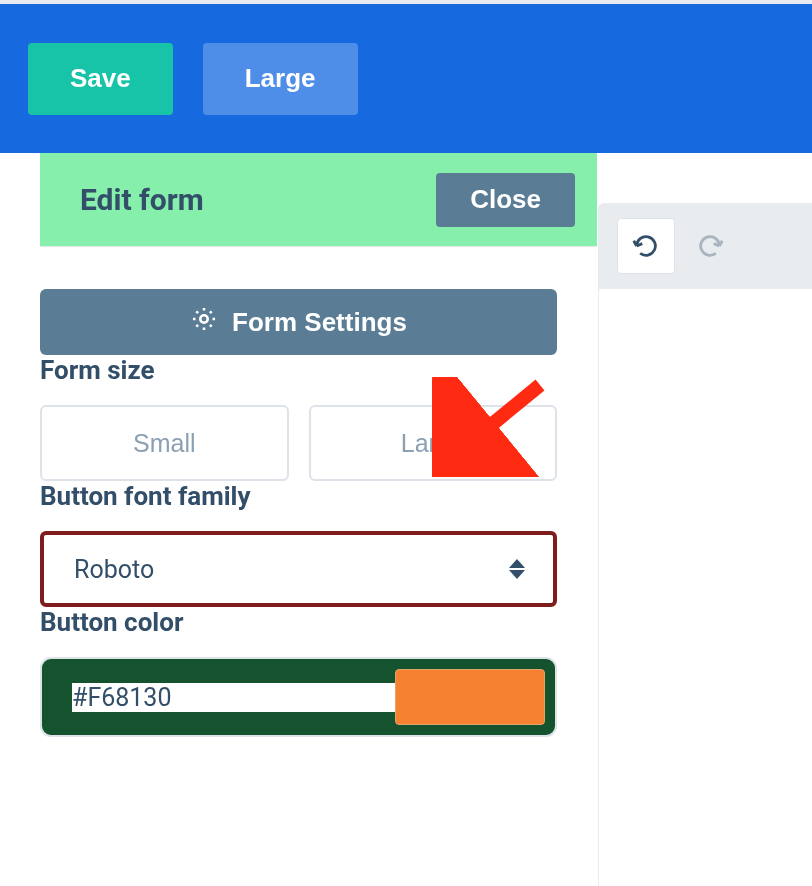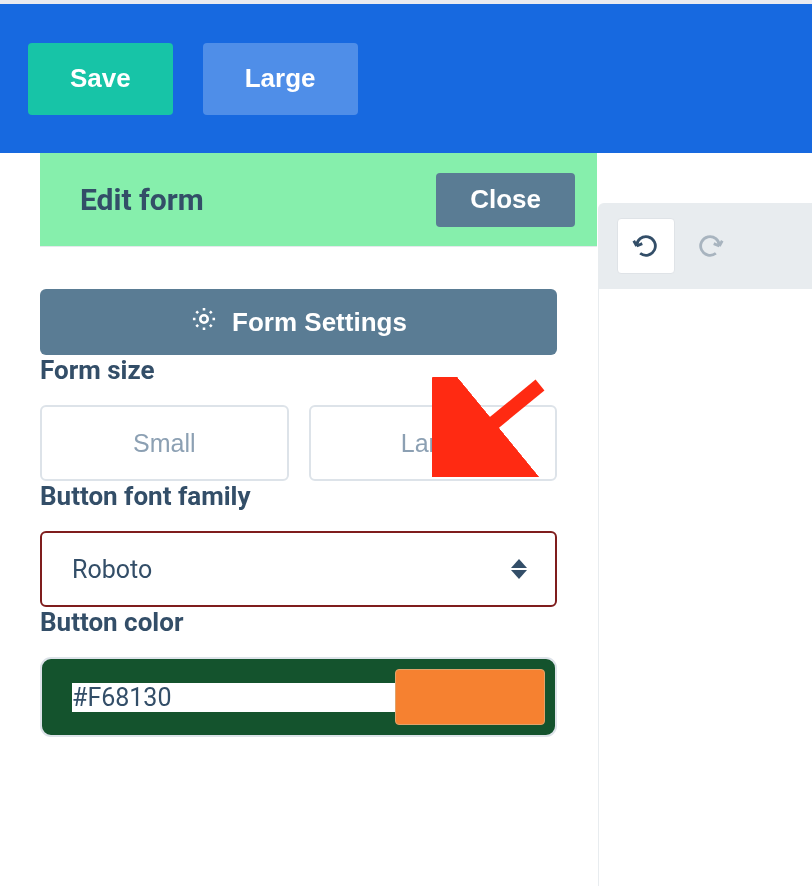--- a/index.html
+++ b/index.html
@@ -127,21 +127,21 @@
     }
     .size-opt.active {
       border-color: #2d7ff0;
       color: #2d7ff0;
       background: #f4f9ff;
       font-weight: 700;
     }
 
     .select-wrap {
       position: relative;
-      border: 2px solid #7f1d1d;
+      border: 4px solid #7f1d1d;
       border-radius: 6px;
       height: 76px;
       display: flex;
       align-items: center;
       padding: 0 22px 0 30px;
       font-size: 25px;
       color: #334e68;
       cursor: pointer;
       background: #fff;
     }

